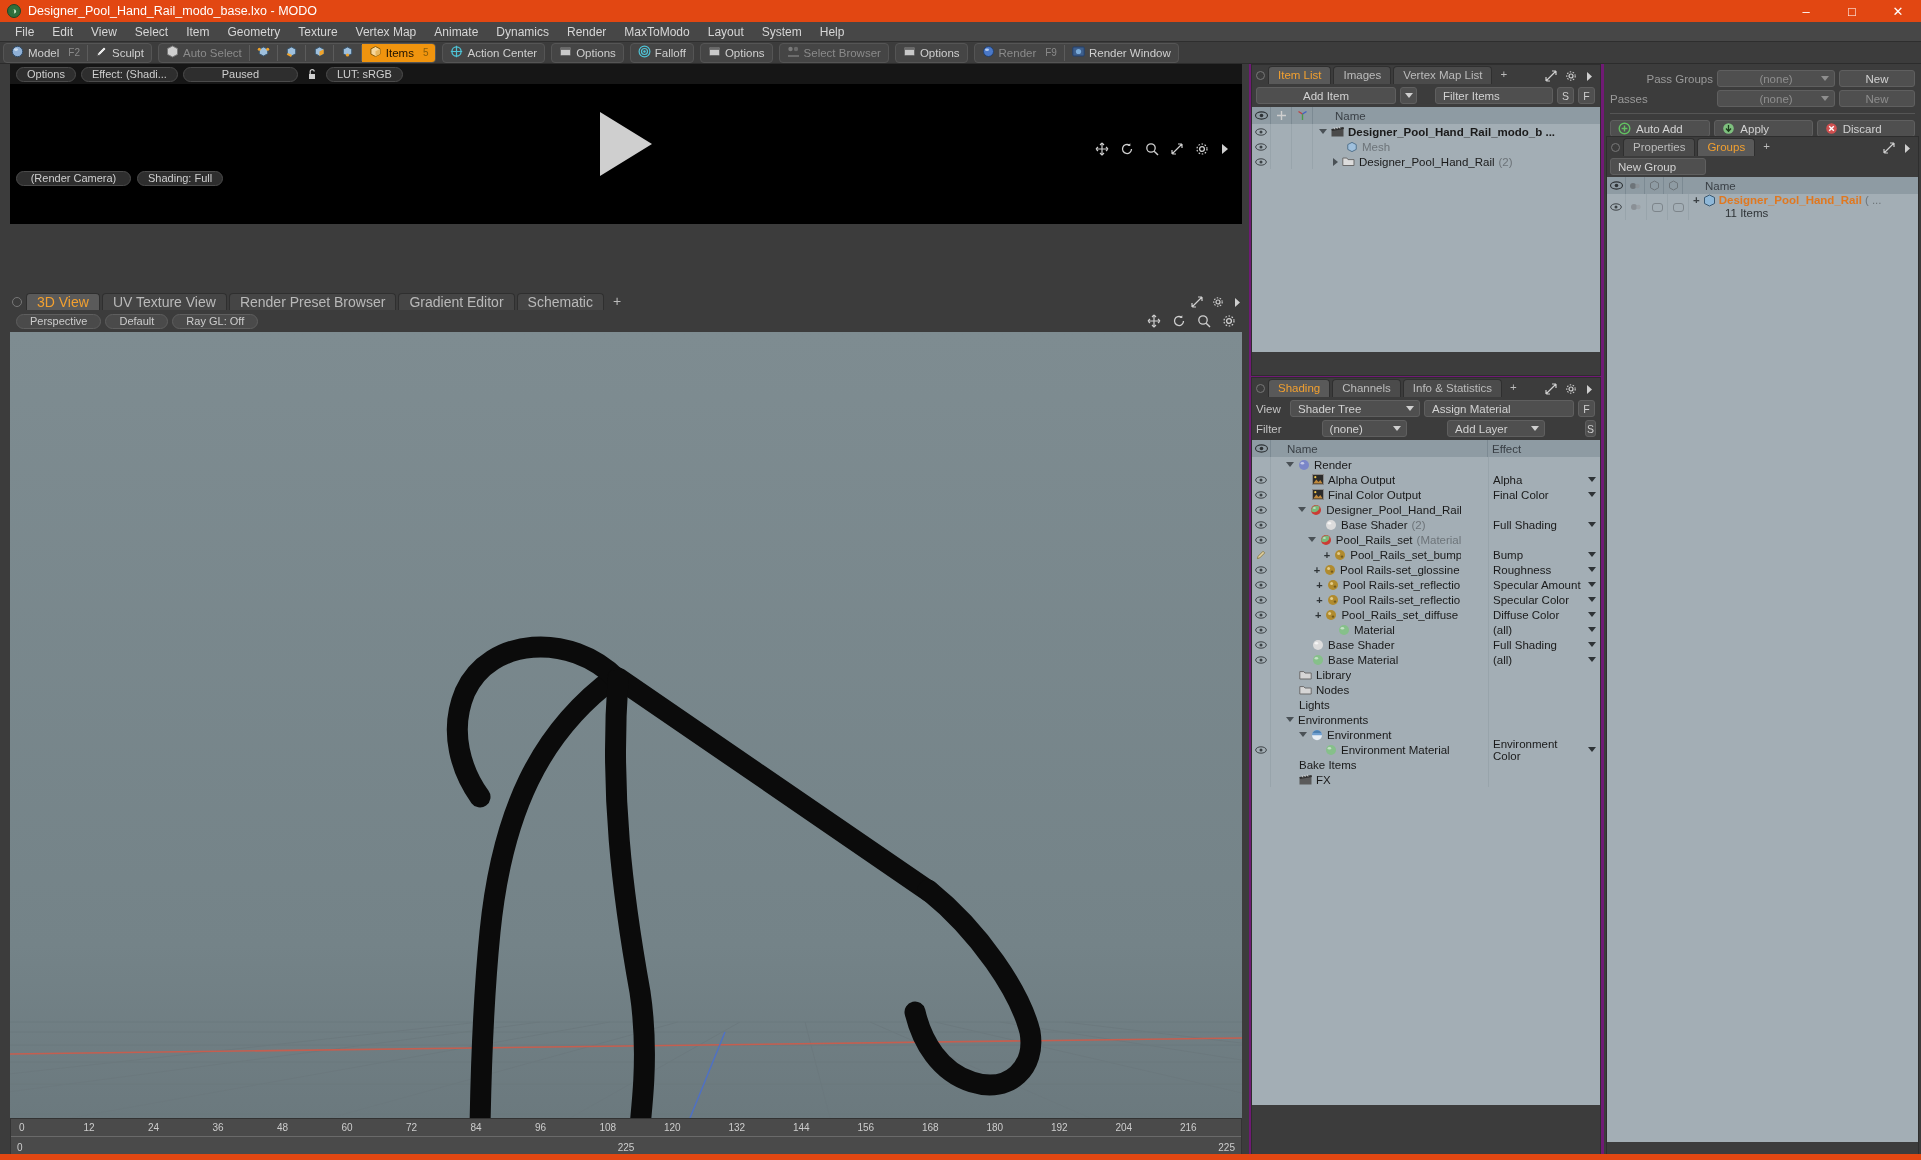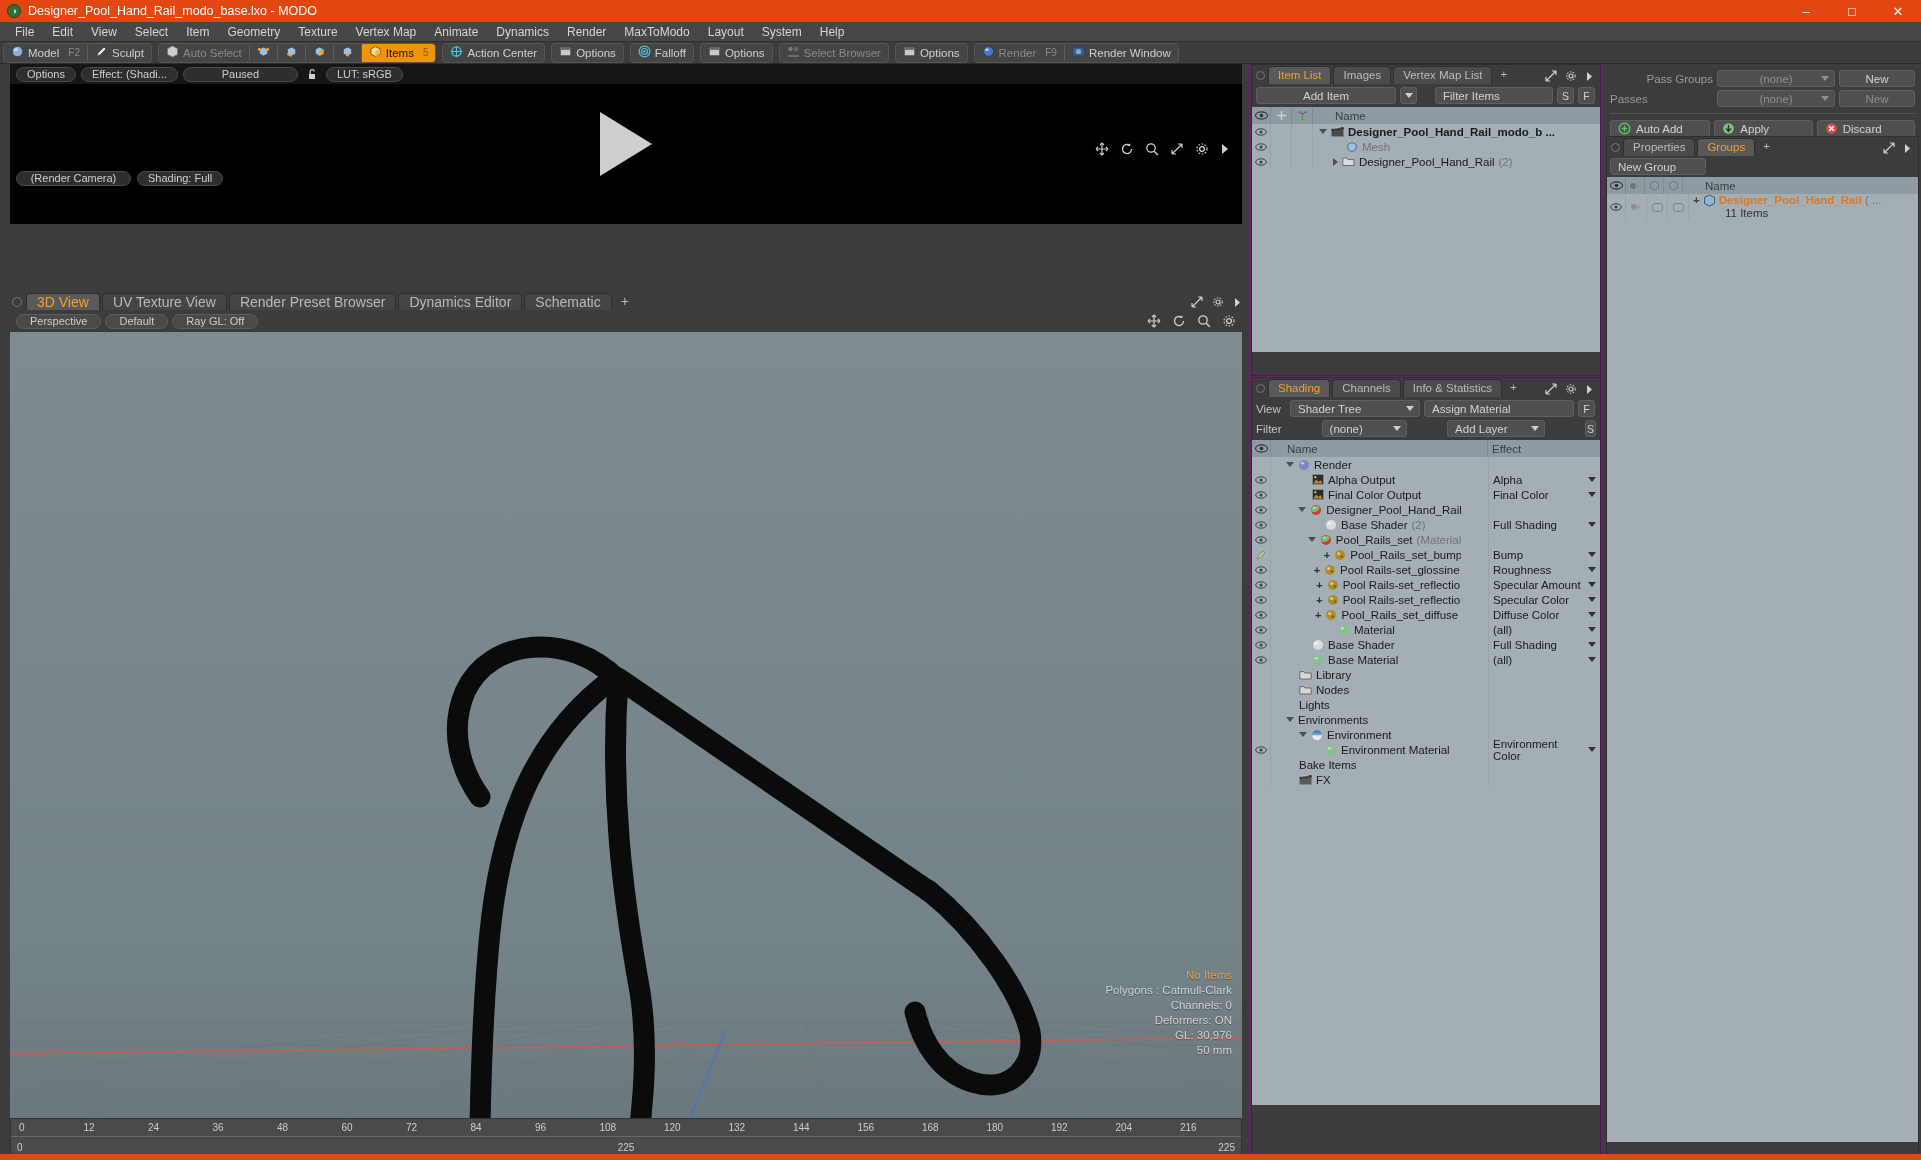--- a/index.html
+++ b/index.html
@@ -380,21 +380,21 @@
           <span class="pill">Shading: Full</span>
         </div>
       </div>
 
       <div class="vp-tabs">
         <span class="vp-dot"></span>
         <span id="vptabs" style="display:flex;align-items:flex-end;">
             <span class="vtab active">3D View</span>
             <span class="vtab">UV Texture View</span>
             <span class="vtab">Render Preset Browser</span>
-            <span class="vtab">Dynamics Editor</span>
+            <span class="vtab">Gradient Editor</span>
             <span class="vtab">Schematic</span>
             <span class="vtab plus">+</span>
           </span>
         <span class="vp-rt">
           <span>
               <svg width="12" height="12" viewBox="0 0 12 12">
                 <path d="M1 11L11 1M11 1H7M11 1v4M1 11h4M1 11V7" stroke="#cfcfcf" stroke-width="1.2" fill="none"></path>
               </svg>
             </span>
           <span>
@@ -496,28 +496,20 @@
 
             <g>
               <rect x="36" y="1010" width="34" height="34" fill="none" stroke="#9aa6ab" stroke-width="1.2"></rect>
               <text x="22" y="898" fill="#c16f5e" font-size="12" font-family="Liberation Sans, sans-serif">x</text>
               <text x="26" y="1000" fill="#7fae7a" font-size="12" font-family="Liberation Sans, sans-serif">y</text>
               <text x="706" y="834" fill="#8fa2c4" font-size="12" font-family="Liberation Sans, sans-serif">z</text>
             </g>
           </svg>
         </div>
 
-        <div class="stats">
-          <div class="no-items">No Items</div>
-          <div>Polygons : Catmull-Clark</div>
-          <div>Channels: 0</div>
-          <div>Deformers: ON</div>
-          <div>GL: 30,976</div>
-          <div>50 mm</div>
-        </div>
       </div>
 
       <div class="timeline">
         <div class="tl-ruler" id="tlruler">
           <div class="tl-line"></div>
         <span class="tl-tick" style="left: 8px;">0</span>
             <span class="tl-tick" style="left: 72.5px;">12</span>
             <span class="tl-tick" style="left: 137px;">24</span>
             <span class="tl-tick" style="left: 201.5px;">36</span>
             <span class="tl-tick" style="left: 266px;">48</span>

